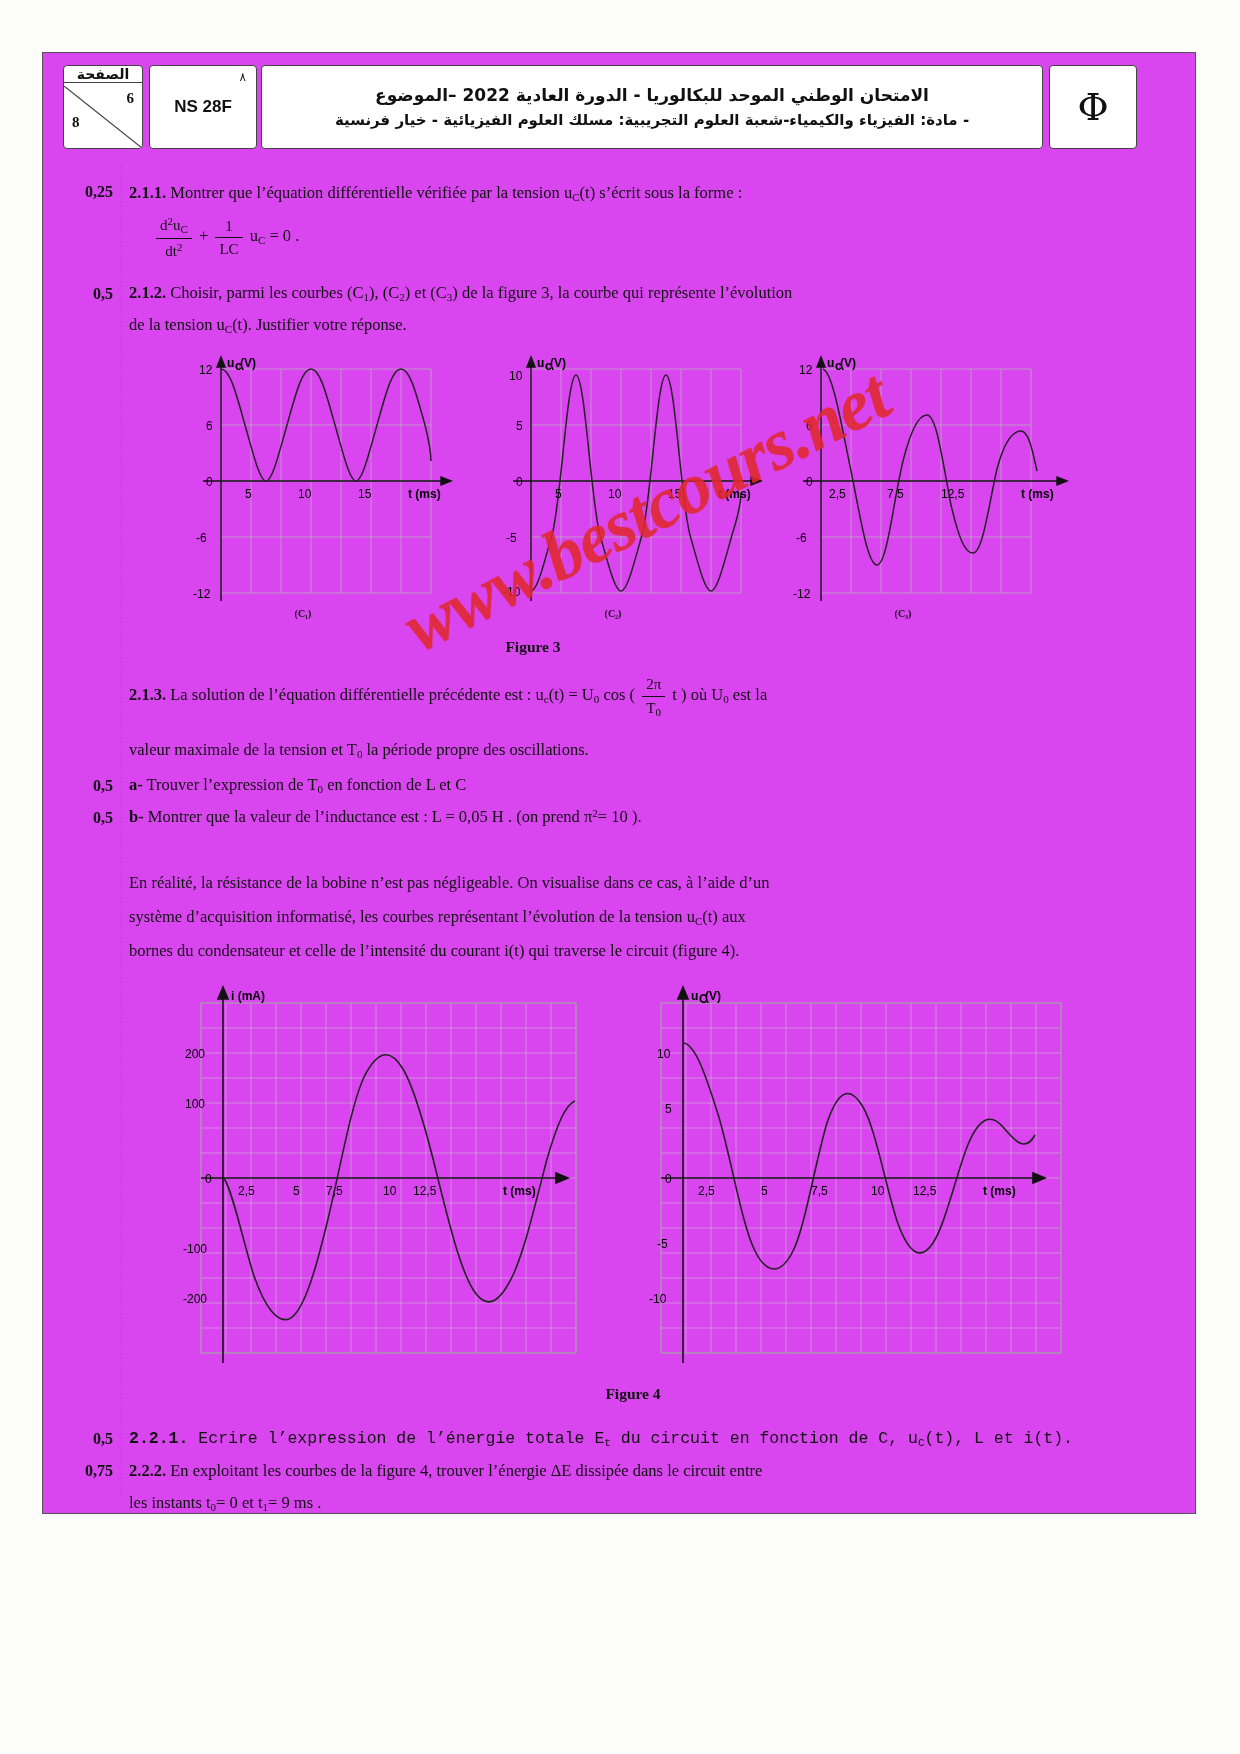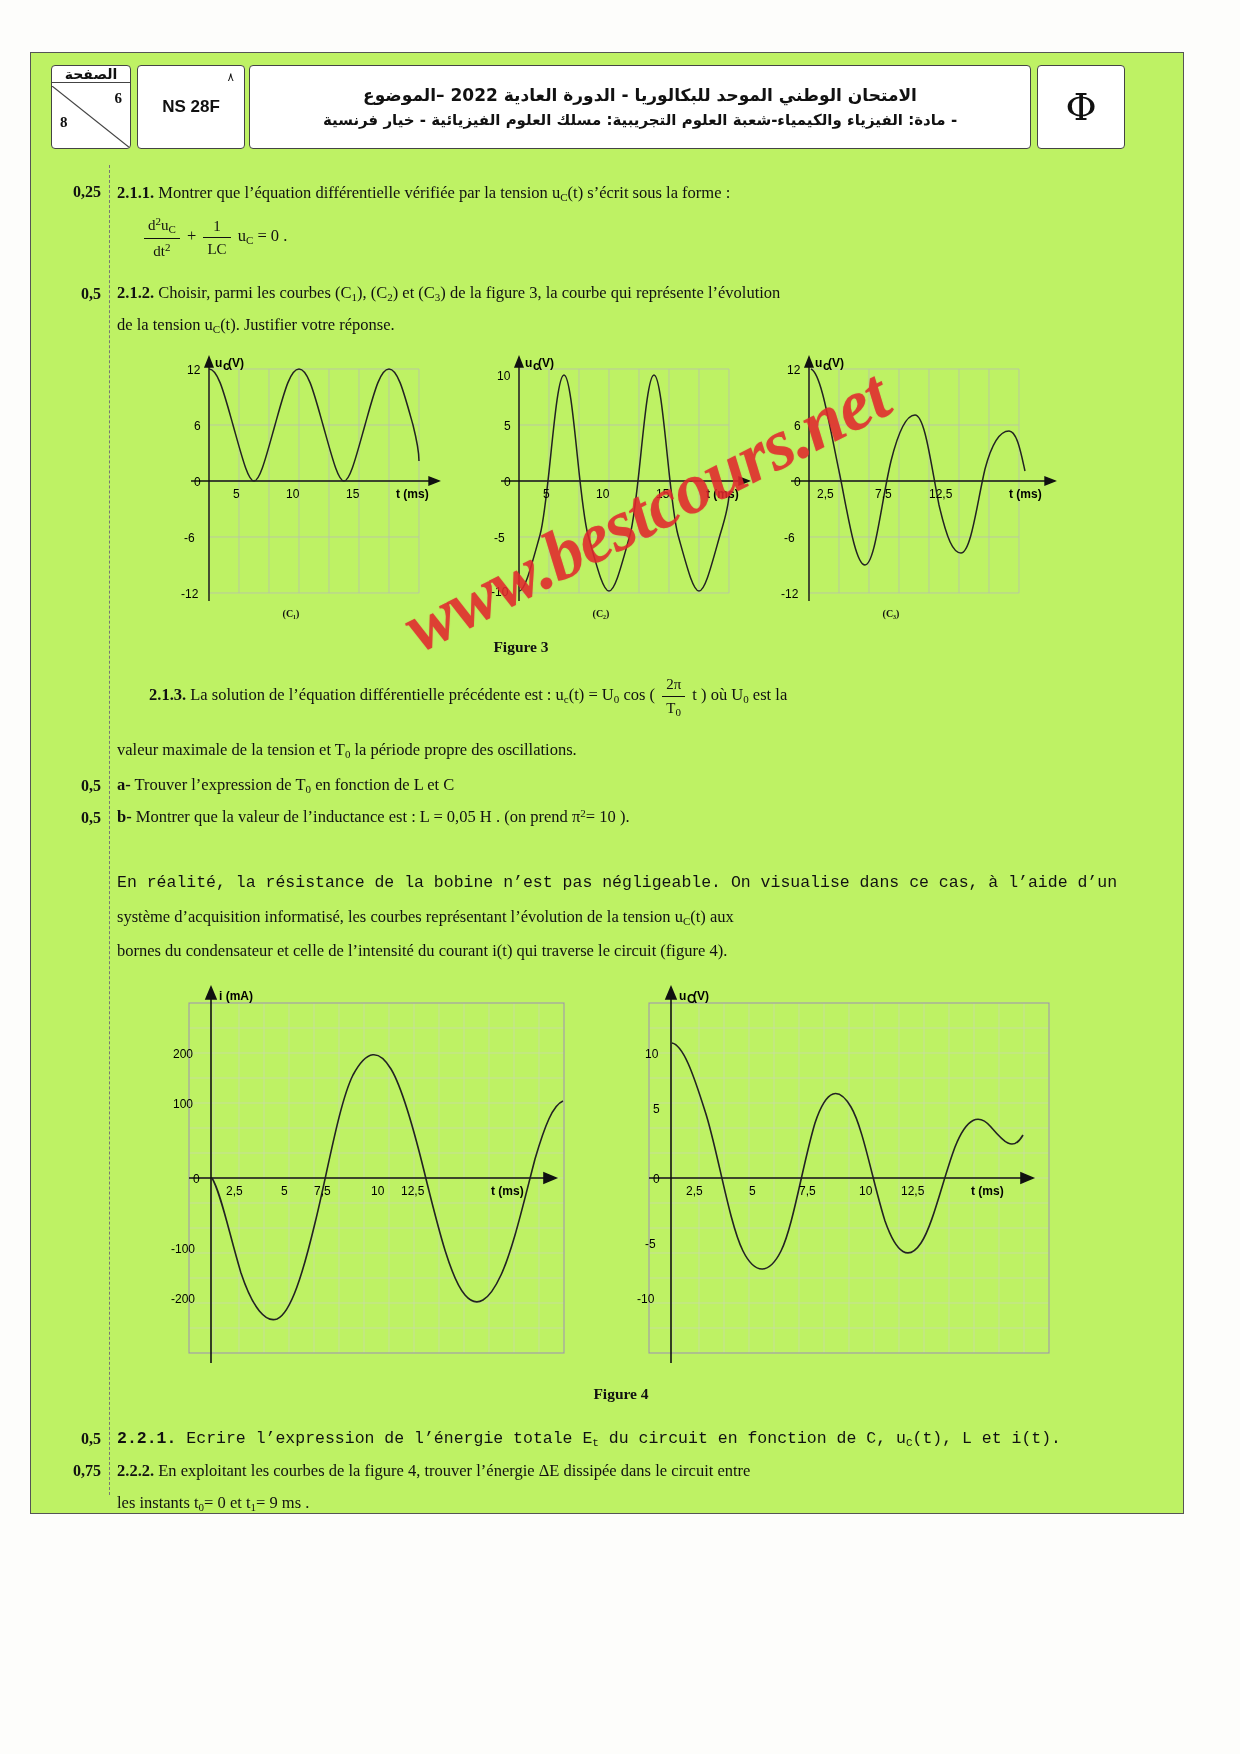--- a/index.html
+++ b/index.html
@@ -5,23 +5,23 @@
   html,body{margin:0;padding:0;}
   body{
     width:1240px;height:1754px;
     background:#fdfdfb;
     font-family:"Liberation Serif", serif;
     color:#111;
     position:relative;
     overflow:hidden;
   }
   .page{
-    position:absolute;left:30px;top:52px;width:1152px;height:1460px;
+    position:absolute;left:42px;top:52px;width:1152px;height:1460px;
     border:1px solid #555;
-    background:#bef264;
+    background:#d946ef;
   }
   
   .header{
     position:absolute;left:20px;top:12px;width:1110px;height:84px;
   }
   .hdr-page{
     position:absolute;left:0;top:0;width:78px;height:82px;
     border:1px solid #444;border-radius:4px;
     background:#fff;
     overflow:hidden;
@@ -282,21 +282,21 @@
       <text class="tick-label" x="36" y="145">2,5</text>
       <text class="tick-label" x="94" y="145">7,5</text>
       <text class="tick-label" x="148" y="145">12,5</text>
       <text class="axis-label" x="228" y="145">t (ms)</text>
     </svg>
   </div>
   <div class="curve-cap" style="left:800px;top:555px;width:120px;">(C₃)</div>
 
   <div class="fig-cap" style="left:390px;top:585px;width:200px;">Figure 3</div>
 
-  <div class="par" style="top:620px;width:1020px;margin-left:32px;">
+  <div class="par" style="top:620px;width:1020px;">
     <b>2.1.3.</b>
     <span>La solution de l’équation différentielle précédente est :</span>
     <span>u<span class="sub">c</span><span>(t) = U</span><span class="sub">0</span>
       <span>cos (</span>
       <span class="frac">
         <span class="num">2π</span>
         <span class="den">T<span class="sub">0</span></span>
       </span>
       <span>t )</span>
       <span>où U</span><span class="sub">0</span>
@@ -312,21 +312,21 @@
     <b>a-</b>
     <span>Trouver l’expression de T</span><span class="sub">0</span>
     <span>en fonction de L et C</span>
   </div>
   <div class="par" style="top:752px;width:1020px;">
     <b>b-</b>
     <span>Montrer que la valeur de l’inductance est : L = 0,05 H . (on prend</span>
     <span>π<span class="sup">2</span></span><span>= 10 ).</span>
   </div>
 
-  <div class="par" style="top:818px;width:1020px;font-family:Liberation Mono, monospace;">En réalité, la résistance de la bobine n’est pas négligeable. On visualise dans ce cas, à l’aide d’un</div>
+  <div class="par" style="top:818px;width:1020px;">En réalité, la résistance de la bobine n’est pas négligeable. On visualise dans ce cas, à l’aide d’un</div>
   <div class="par" style="top:852px;width:1020px;">
     <span>système d’acquisition informatisé, les courbes représentant l’évolution de la tension  u</span><span class="sub">C</span><span>(t)  aux</span>
   </div>
   <div class="par" style="top:886px;width:1020px;">bornes du condensateur et celle de l’intensité du courant  i(t) qui traverse le circuit (figure 4).</div>
 
   <div class="graphbox" style="left:140px;top:930px;">
     <svg width="430" height="390" viewBox="0 0 430 390">
 
       <g stroke="#cfcfcf" stroke-width="0.5">
         <line x1="18" y1="20" x2="18" y2="370"></line>

